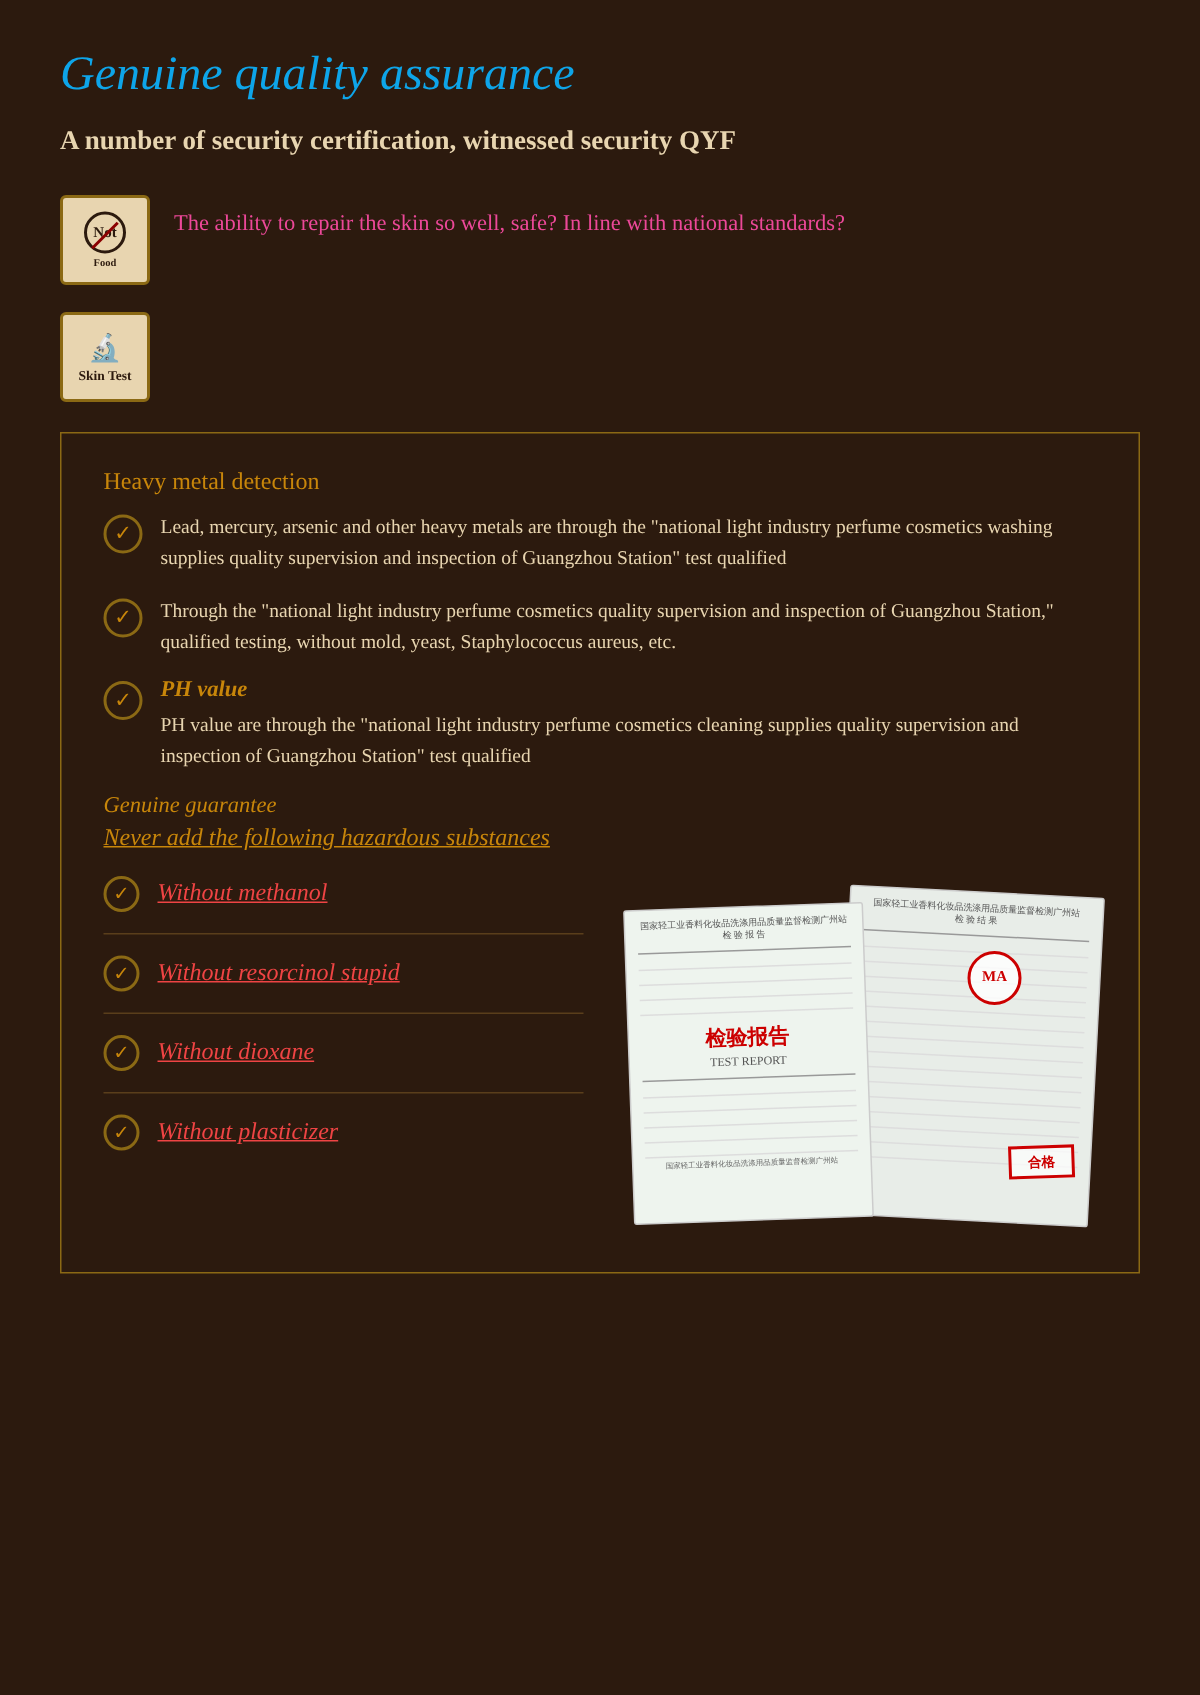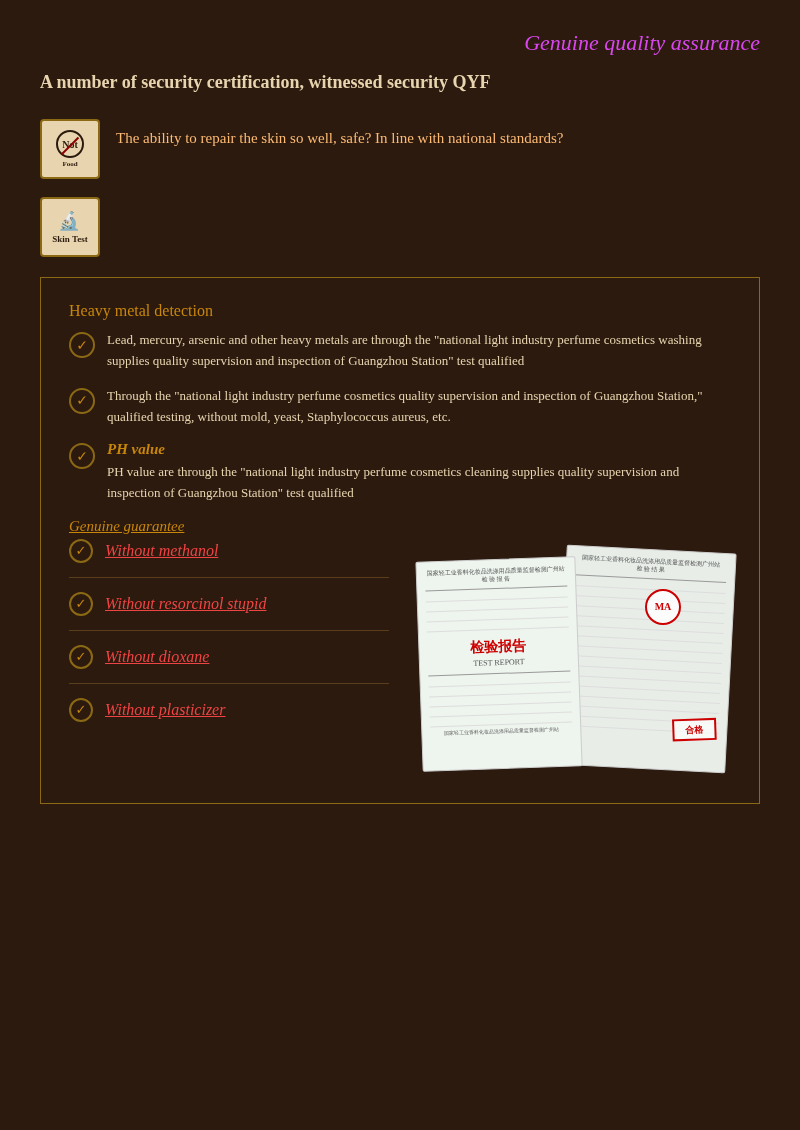--- a/index.html
+++ b/index.html
@@ -12,23 +12,23 @@
     }
 
     .page-wrapper {
       width: 800px;
       min-height: 1130px;
       background-color: #2c1a0e;
       padding: 30px 40px 40px 40px;
     }
 
     .page-title {
-      text-align: right;
-      color: #d946ef;
-      font-size: 22px;
+      text-align: left;
+      color: #0ea5e9;
+      font-size: 32px;
       font-weight: normal;
       font-style: italic;
       margin-bottom: 14px;
     }
 
     .subtitle {
       color: #e8d5b0;
       font-size: 18px;
       font-weight: bold;
       margin-bottom: 24px;
@@ -80,21 +80,21 @@
       position: absolute;
       width: 2px;
       height: 24px;
       background: #8b0000;
       transform: rotate(45deg);
       top: 2px;
       left: 11px;
     }
 
     .cert-text {
-      color: #fdba74;
+      color: #ec4899;
       font-size: 15px;
       line-height: 1.5;
       padding-top: 8px;
     }
 
     .main-box {
       border: 1.5px solid #8b6914;
       background: #2c1a0e;
       padding: 24px 28px;
       margin-top: 10px;
@@ -144,21 +144,20 @@
       color: #e8d5b0;
       font-size: 13px;
       line-height: 1.6;
     }
 
     .genuine-title {
       color: #c8860a;
       font-size: 15px;
       font-style: italic;
       margin-bottom: 4px;
-      text-decoration: underline;
     }
 
     .never-add-title {
       color: #c8860a;
       font-size: 16px;
       font-style: italic;
       text-decoration: underline;
       margin-bottom: 16px;
     }
 
@@ -378,20 +377,21 @@
 
     <div class="check-item">
       <div class="check-icon">✓</div>
       <div class="check-content">
         <p class="check-label">PH value</p>
         <p class="check-desc">PH value are through the "national light industry perfume cosmetics cleaning supplies quality supervision and inspection of Guangzhou Station" test qualified</p>
       </div>
     </div>
 
     <p class="genuine-title">Genuine guarantee</p>
+    <p class="never-add-title">Never add the following hazardous substances</p>
 
     <div class="hazard-section">
       <div class="hazard-list">
 
         <div class="hazard-item">
           <div class="hazard-check">✓</div>
           <span class="hazard-label">Without methanol</span>
         </div>
 
         <div class="hazard-item">

